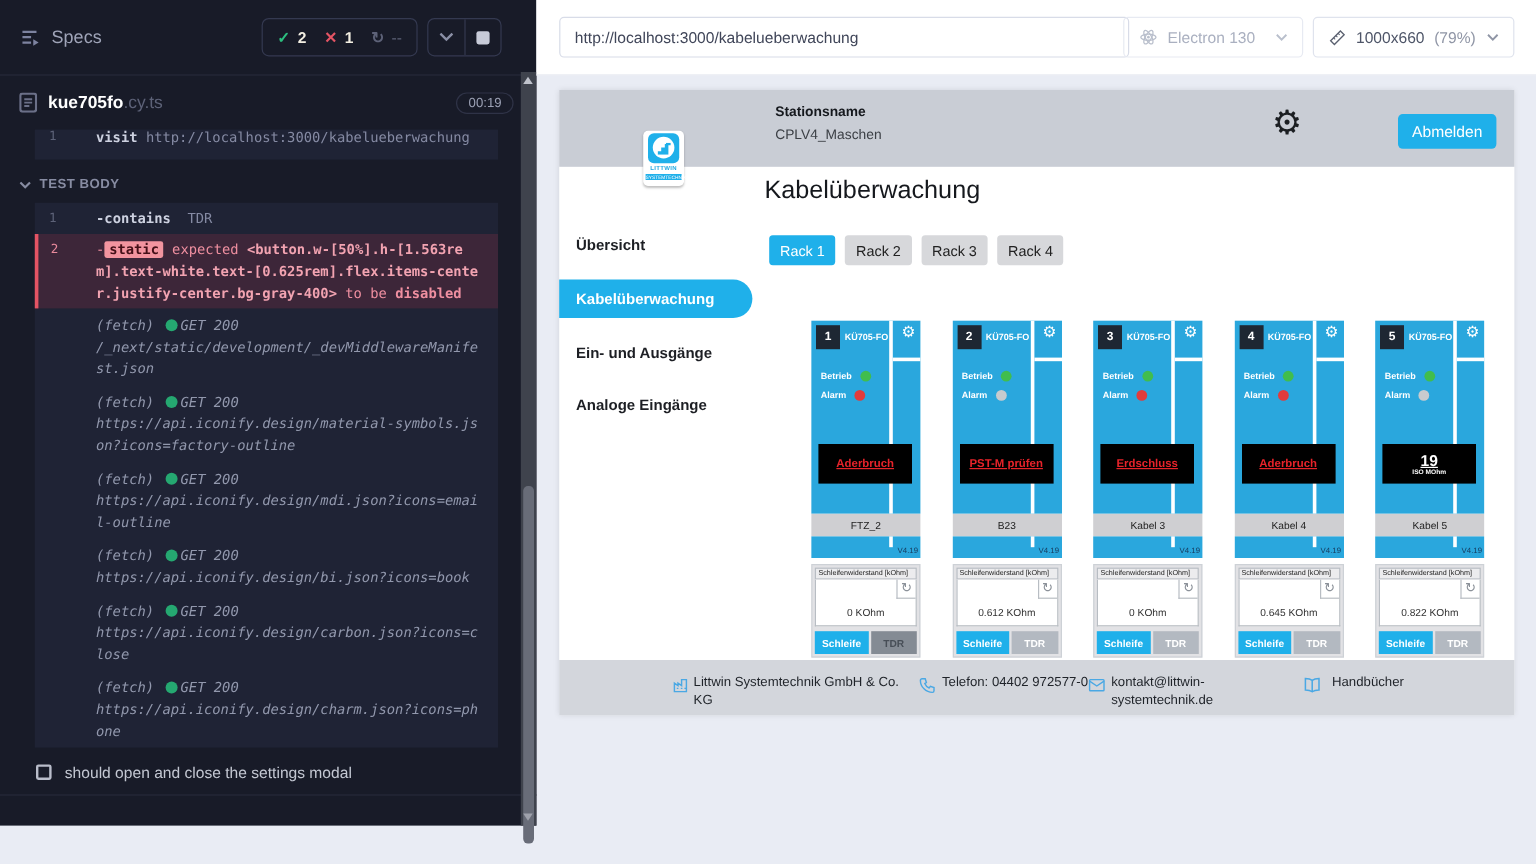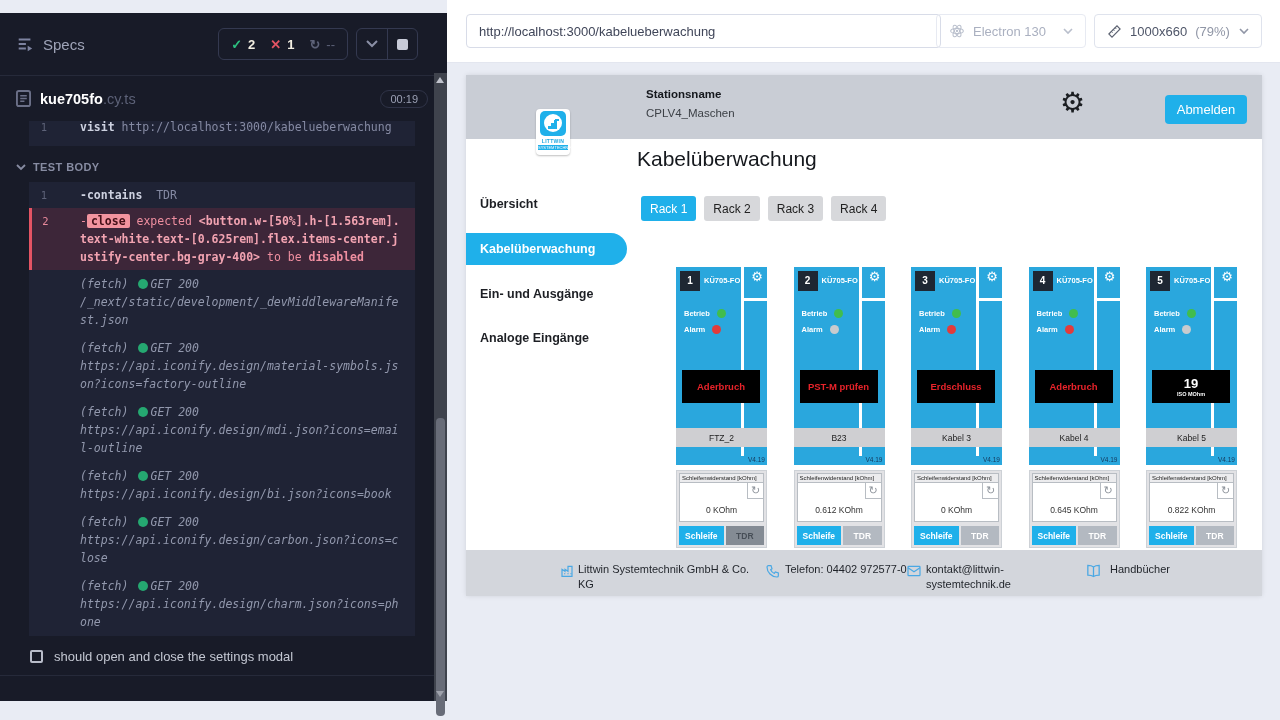--- a/index.html
+++ b/index.html
@@ -1,21 +1,21 @@
 <!DOCTYPE html>
 <html><head>
 <meta charset="utf-8">
 <style>
   html,body{margin:0;padding:0;}
   body{width:1280px;height:720px;position:relative;overflow:hidden;background:#e9ecf4;
        font-family:"Liberation Sans",sans-serif;}
   svg{display:block;}
 
   
-  #reporter{position:absolute;left:0;top:13px;width:447px;height:688px;background:#181b28;color:#c3c7d2;}
+  #reporter{position:absolute;left:0;top:0;width:447px;height:688px;background:#181b28;color:#c3c7d2;}
   .lp-header{height:62px;display:flex;align-items:center;padding:0 29px 0 16px;}
   .specs-btn{display:flex;align-items:center;gap:9px;cursor:pointer;}
   .specs-label{font-size:15px;color:#9fa4b8;}
   .stats-box{margin-left:auto;display:flex;align-items:center;gap:15px;height:30px;
              border:1px solid #343950;border-radius:6px;padding:0 12px;}
   .st{display:flex;align-items:center;gap:6px;font-size:13px;font-weight:bold;color:#f3efe2;}
   .st .ic{font-size:13px;font-weight:bold;}
   .ic-pass{color:#2cbf7f;} .ic-fail{color:#e45464;}
   .st-pend,.ic-pend{color:#5d6278;font-weight:normal;}
   .ctrl-box{margin-left:8px;display:flex;height:30px;border:1px solid #343950;border-radius:6px;overflow:hidden;}
@@ -108,21 +108,21 @@
   .hline{position:absolute;left:68px;right:0;top:31px;height:3px;background:#fff;}
   .num-badge{position:absolute;left:4px;top:4px;width:20px;height:20px;background:#1e2733;color:#fff;
              font-size:10px;font-weight:bold;line-height:20px;text-align:center;}
   .model{position:absolute;left:28px;top:9px;color:#fff;font-size:7.5px;font-weight:bold;text-align:center;}
   .card-gear{position:absolute;right:4px;top:3px;color:#fff;font-size:13px;line-height:14px;cursor:pointer;}
   .led-row{position:absolute;left:8px;display:flex;align-items:center;gap:7px;color:#fff;font-size:7.5px;font-weight:bold;}
   .led-row.r1{top:42px;} .led-row.r2{top:58px;}
   .led{width:9px;height:9px;border-radius:50%;background:#999;}
   .status-box{position:absolute;left:6px;top:103px;width:78px;height:33px;background:#000;
               display:flex;flex-direction:column;align-items:center;justify-content:center;}
-  .status-main{color:#e8232a;font-size:9.5px;font-weight:bold;}
+  .status-main{color:#e8232a;font-size:9.5px;font-weight:bold;text-decoration:underline;}
   .status-value .status-main{color:#fff;font-size:13px;}
   .status-sub{color:#fff;font-size:5.5px;font-weight:bold;}
   .cable-bar{height:19px;background:#cfcfd2;color:#222;font-size:8.5px;display:flex;align-items:center;justify-content:center;}
   .ver-strip{position:relative;height:18px;background:#2aa7dd;}
   .vline2{position:absolute;left:65px;top:0;height:9px;width:3px;background:#fff;}
   .ver{position:absolute;right:2px;bottom:2px;font-size:6.5px;color:#15395c;}
   .meas{margin-top:5px;background:#e2e2e5;border:1px solid #cdd1d6;padding:2px;box-sizing:border-box;}
   .res-label{border:1px solid #b8bdc3;background:#ececee;color:#222;font-size:6px;padding:1px 2px;white-space:nowrap;overflow:hidden;}
   .res-box{position:relative;height:38px;background:#fff;border:1px solid #b8bdc3;border-top:none;}
   .refresh-btn{position:absolute;right:0;top:0;width:15px;height:15px;border-left:1px solid #b8bdc3;border-bottom:1px solid #b8bdc3;
@@ -209,21 +209,21 @@
       <span>TEST BODY</span>
     </div>
 
     <div class="block main-block">
       <div class="cmd-row">
         <span class="cmd-num">1</span>
         <span class="cmd-body"><b class="cmd-name"><span>-</span><span>contains</span></b>&nbsp;&nbsp;<span class="cmd-arg">TDR</span></span>
       </div>
       <div class="cmd-row assert-row">
         <span class="cmd-num">2</span>
-        <span class="cmd-body assert-body"><span>-</span><span class="assert-badge">close</span> <span>expected</span> <b class="a-sel">&lt;button.w-[50%].h-[1.563rem].text-white.text-[0.625rem].flex.items-center.justify-center.bg-gray-400&gt;</b> <span>to be</span> <b>disabled</b></span>
+        <span class="cmd-body assert-body"><span>-</span><span class="assert-badge">static</span> <span>expected</span> <b class="a-sel">&lt;button.w-[50%].h-[1.563rem].text-white.text-[0.625rem].flex.items-center.justify-center.bg-gray-400&gt;</b> <span>to be</span> <b>disabled</b></span>
       </div>
 
       <div class="fetch-row">
         <span>(fetch)</span><span class="f-dot"></span><span>GET 200</span>
         <div class="f-url">/_next/static/development/_devMiddlewareManifest.json</div>
       </div>
       <div class="fetch-row">
         <span>(fetch)</span><span class="f-dot"></span><span>GET 200</span>
         <div class="f-url">https://api.iconify.design/material-symbols.json?icons=factory-outline</div>
       </div>

